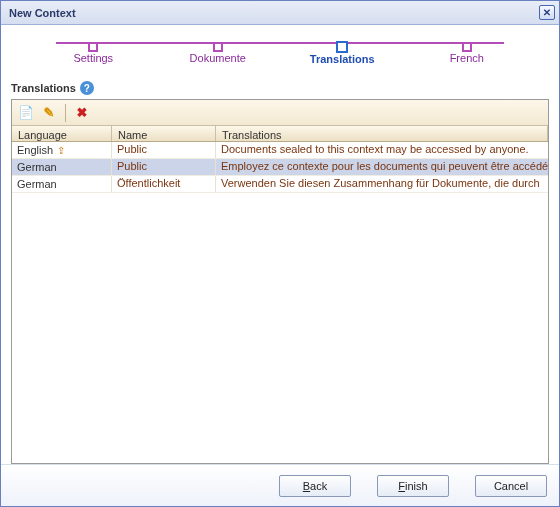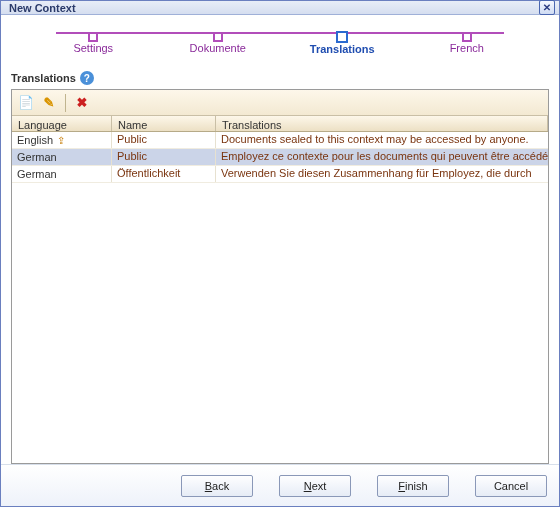--- a/index.html
+++ b/index.html
@@ -13,21 +13,21 @@
     width: 560px;
     height: 507px;
     border: 1px solid #6a7fbf;
     display: flex;
     flex-direction: column;
     background: #fff;
   }
   .titlebar {
     background: linear-gradient(#e8edf7, #d5def0);
     border-bottom: 1px solid #9fb0d8;
-    height: 14px;
+    height: 24px;
     display: flex;
     align-items: center;
     padding: 0 4px 0 8px;
     color: #2a3a6a;
     font-weight: bold;
   }
   .titlebar .title { flex: 1; }
   .close-btn {
     width: 16px; height: 15px;
     border: 1px solid #4a66b0;
@@ -228,32 +228,29 @@
           <span>German</span>
         </div>
         <div class="col-name">Public</div>
         <div class="col-desc">Employez ce contexte pour les documents qui peuvent être accédés</div>
       </div>
       <div class="gr">
         <div class="col-lang">
           <span>German</span>
         </div>
         <div class="col-name">Öffentlichkeit</div>
-        <div class="col-desc">Verwenden Sie diesen Zusammenhang für Employez, die durch </div>
+        <div class="col-desc">Verwenden Sie diesen Zusammenhang für Dokumente, die durch </div>
       </div>
     </div>
   </div>
 
   <div class="btn-bar">
     <div class="btn">
         <span><span class="mn">B</span>ack</span>
       </div>
     <div class="btn">
-        <span><span class="mn">N</span>ext</span>
-      </div>
-    <div class="btn">
         <span><span class="mn">F</span>inish</span>
       </div>
     <div class="btn">
         <span>Cancel</span>
       </div>
   </div>
 </div>
 
 </body></html>

